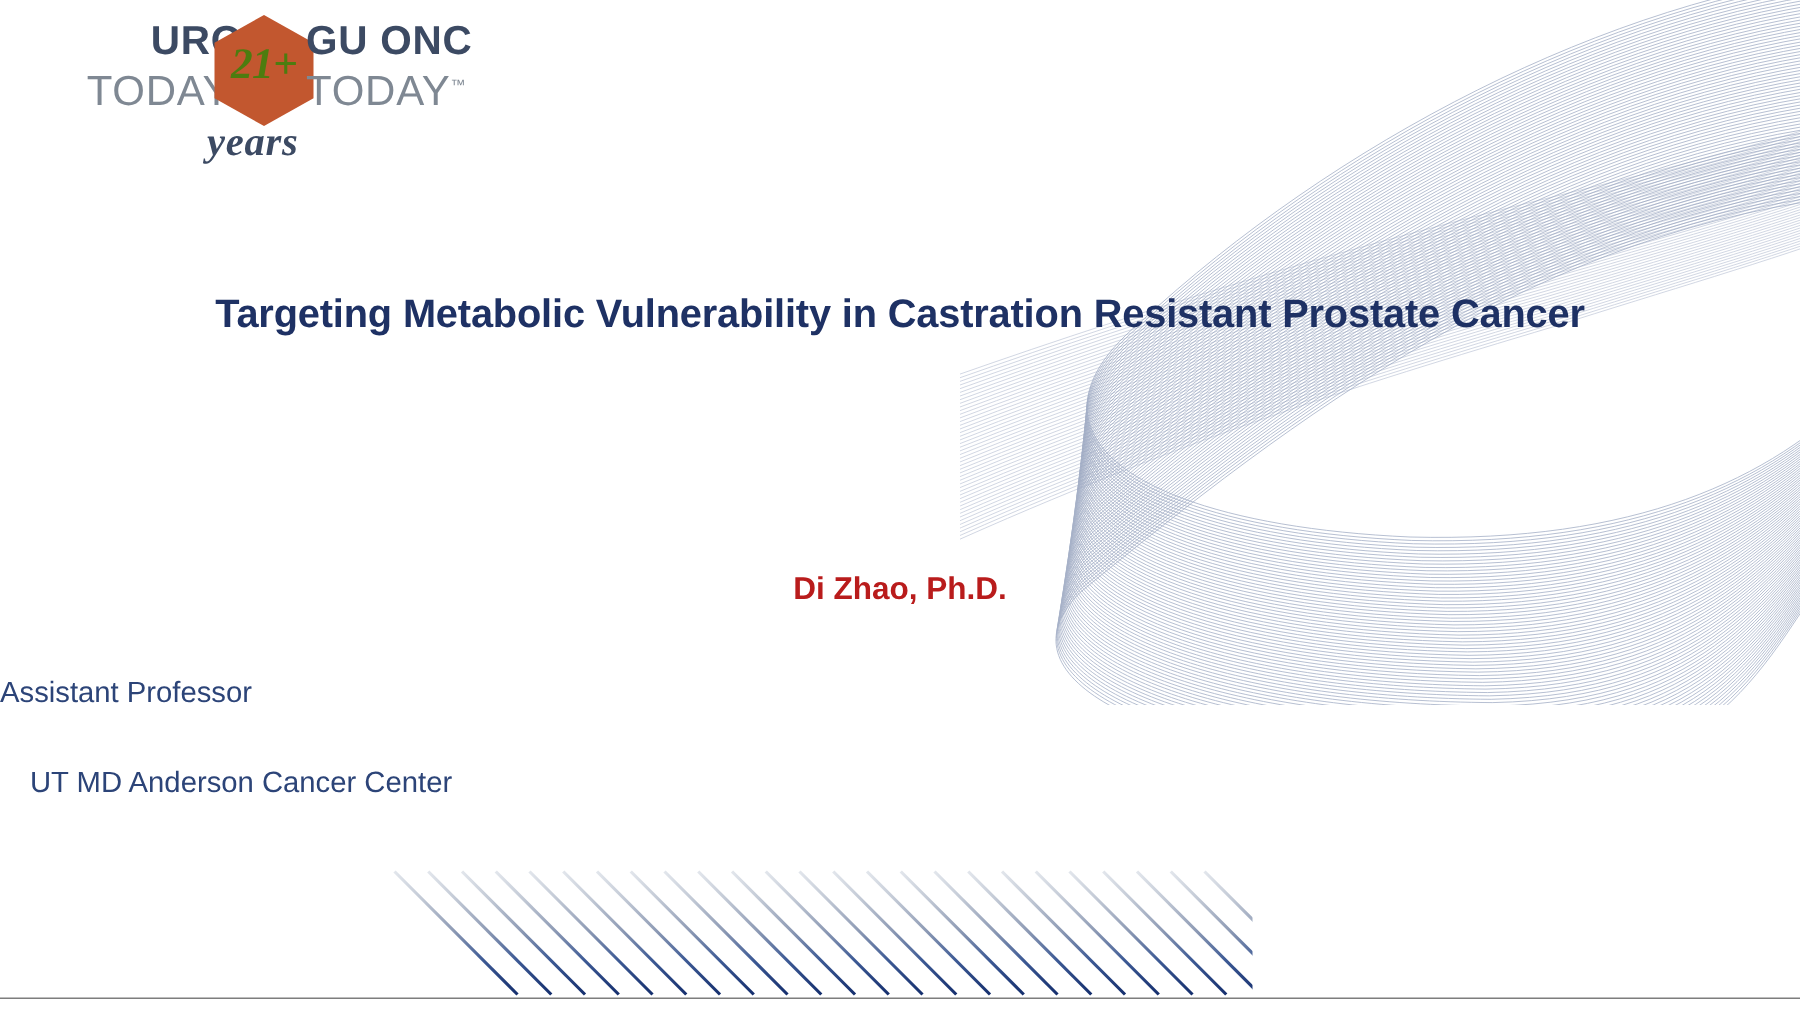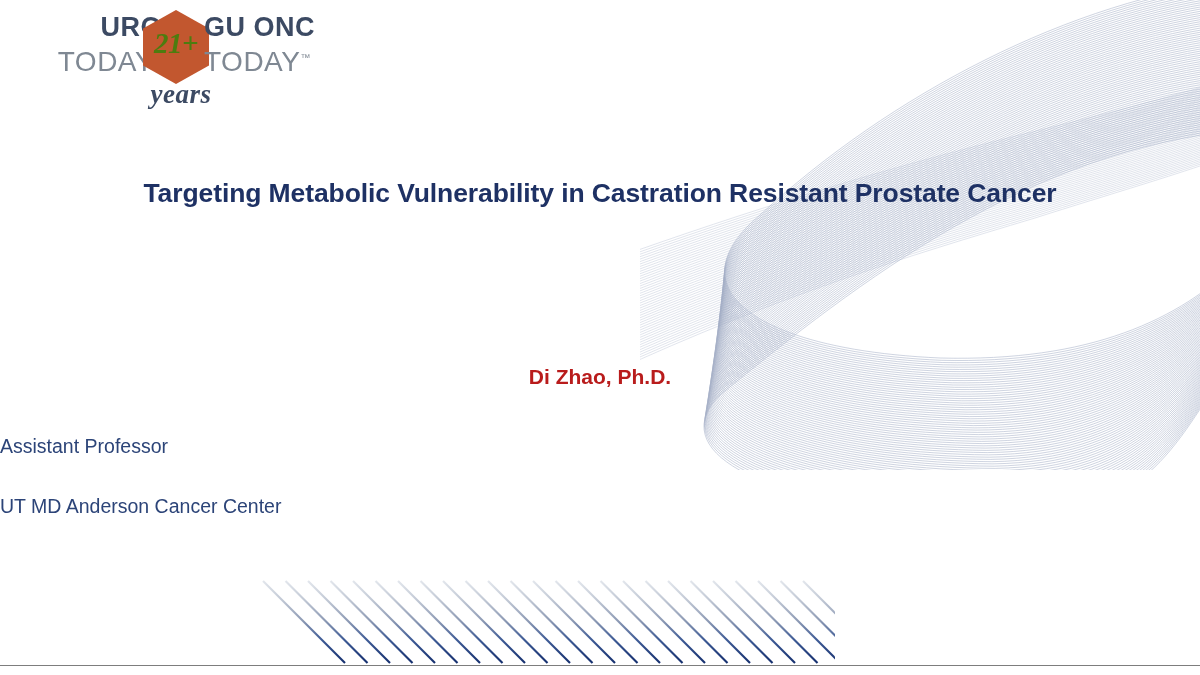--- a/index.html
+++ b/index.html
@@ -109,34 +109,34 @@
     font-size:29px;
     line-height:30px;
     color:#4d7c0f;
     letter-spacing:-0.5px;
     z-index:2;
   }
   .logo-years {
     position:absolute;
     left:96px; top:68px;
     width:86px;
-    text-align:center;
+    text-align:left;
     font-family:"Liberation Serif", serif;
     font-style:italic;
     font-weight:bold;
     font-size:27px;
     line-height:28px;
     color:#3c4a63;
     letter-spacing:0.5px;
   }
 
   
   .content {
     position:absolute;
-    left:0; top:0;
+    left:0; top:16px;
     width:1200px; height:599px;
     z-index:5;
   }
 
   .title-line {
     position:absolute;
     left:0; width:1200px;
     text-align:center;
     font-family:"Liberation Sans", sans-serif;
     font-weight:bold;
@@ -167,21 +167,21 @@
     width:1200px;
     text-align:left;
     font-family:"Liberation Sans", sans-serif;
     font-weight:normal;
     font-size:19.5px;
     line-height:30px;
     color:#2c4478;
   }
   .affil-1 { top:431px; }
   .affil-2 { top:461px; }
-  .affil-3 { top:491px; }
+  .affil-3 { top:491px;padding-left:20px; }
 </style>
 </head>
 <body>
 
 <div class="slide">
 
   <svg class="wave-decor" viewBox="0 0 560 470" preserveAspectRatio="none" aria-hidden="true">
     <g id="wave-lines" fill="none" stroke="#8e9bb8" stroke-width="0.55" opacity="0.78">
         <path d="M 600 -20.0 C 430.0 0.0, 250.0 95.0, 120.0 215.0 C 30.0 290.0, 120.0 350.0, 300.0 358.0 C 450.0 362.0, 540.0 320.0, 600 260.0"></path>
         <path d="M 600 -17.9 C 429.4 2.1, 249.6 97.6, 119.4 217.5 C 29.7 292.5, 120.8 352.4, 301.1 360.3 C 451.0 364.1, 540.0 321.5, 600 261.3"></path>

